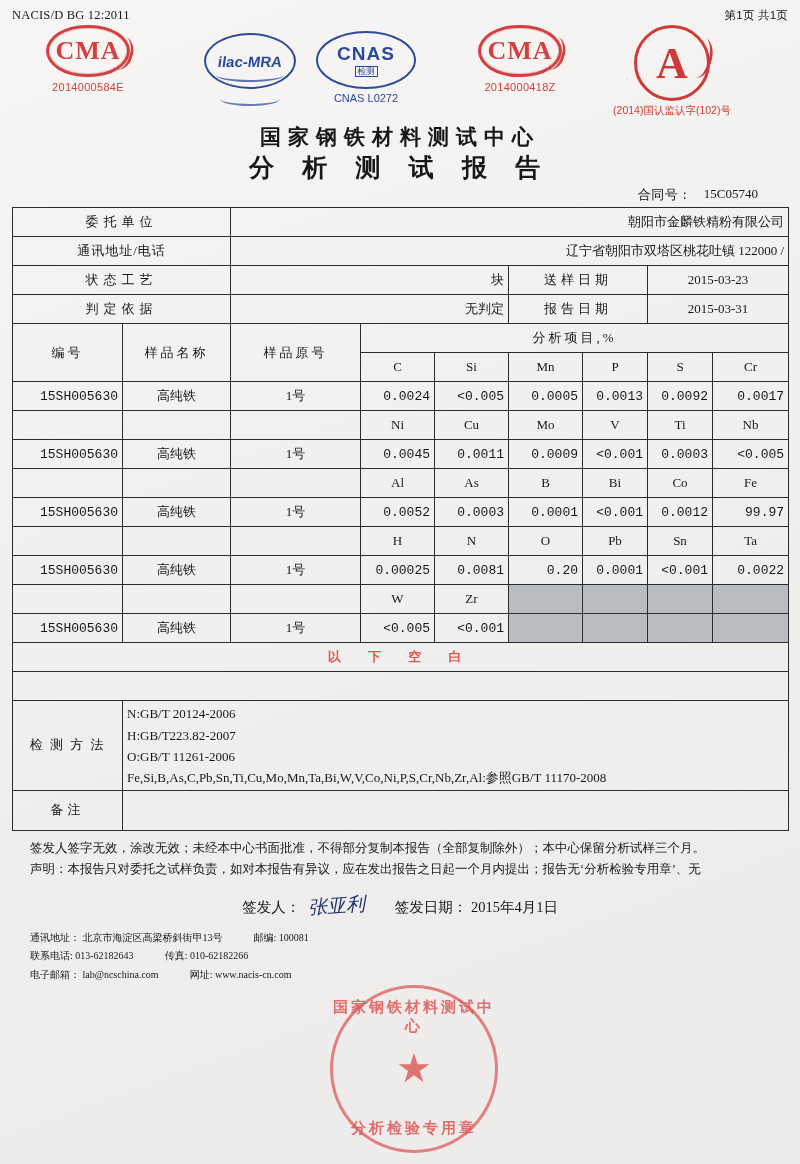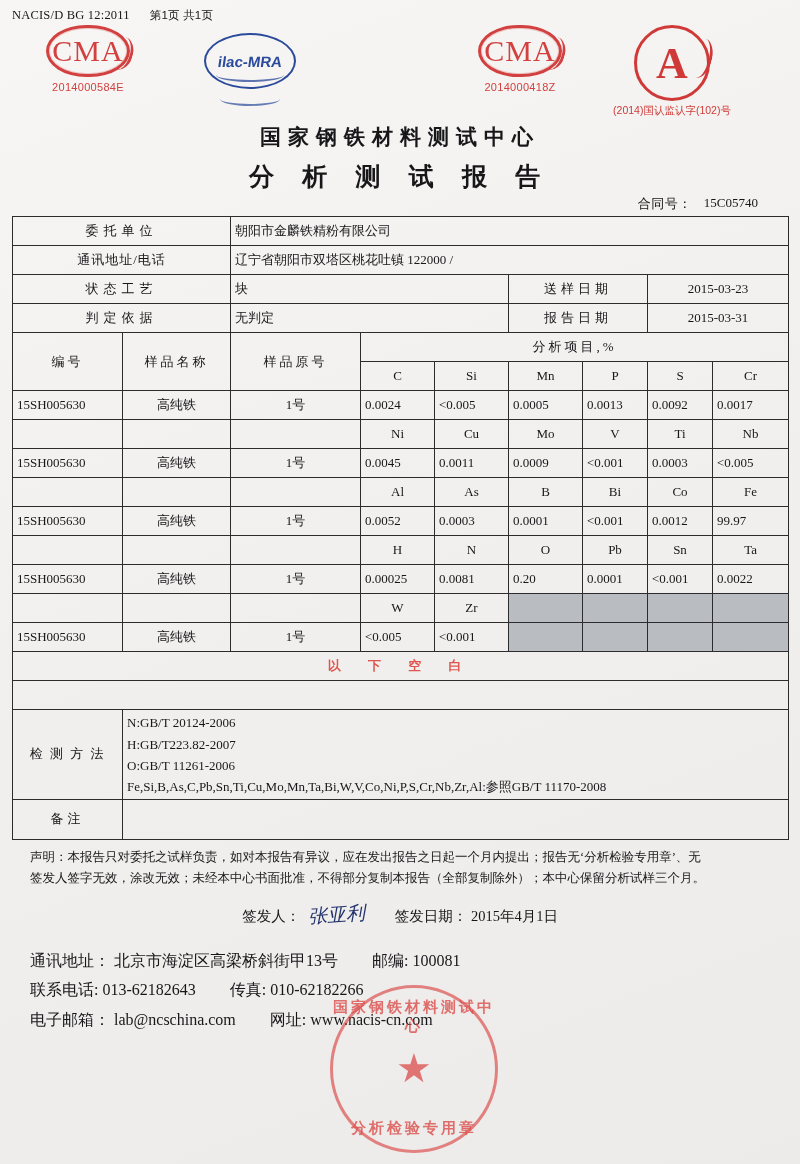--- a/index.html
+++ b/index.html
@@ -12,21 +12,21 @@
     position: relative;
     overflow: hidden;
   }
   .page {
     position: absolute; inset: 0;
     background: linear-gradient(160deg,#f7f6f4 0%, #f1f0ee 45%, #ecebe9 100%);
     padding: 8px 12px 0 12px;
   }
   
   .topline {
-    display: flex; justify-content: flex-start; align-items: flex-start;
+    display: flex; justify-content: space-between; align-items: flex-start;
     font-size: 12.5px; letter-spacing: .2px; gap: 20px;
   }
   .topline .doccode { font-family: "Liberation Serif", serif; }
   .topline .pageno { font-family: "Liberation Sans", sans-serif; font-size: 11.5px; }
 
   
   .logos {
     position: relative; height: 96px; margin-top: 2px;
   }
   .logo { position: absolute; top: 0; text-align: center; }
@@ -34,21 +34,21 @@
   .cma {
     width: 92px;
   }
   .cma .ring {
     width: 84px; height: 52px; margin: 0 auto;
     border: 3px solid #d2413f; border-radius: 50%/52%;
     position: relative;
     display: flex; align-items: center; justify-content: center;
     color: #d2413f;
     font-family: "Liberation Serif", serif;
-    font-weight: normal; font-size: 30px; letter-spacing: 1px;
+    font-weight: bold; font-size: 26px; letter-spacing: 1px;
     box-shadow: inset 0 0 0 1px rgba(210,65,63,.25);
   }
   .cma .ring::after {
     content:""; position:absolute; right:-6px; top:8px;
     width: 22px; height: 34px; background: transparent;
     border-right: 3px solid #d2413f; border-radius: 50%;
     transform: rotate(16deg);
   }
   .cma .code {
     color: #d2413f; font-size: 11px; margin-top: 4px;
@@ -118,21 +118,21 @@
   }
 
   
   .titles { text-align: center; margin-top: 2px; }
   .t1, .t2 {
     font-size: 21px; font-weight: bold; letter-spacing: 7px;
     line-height: 1.38;
   }
   .t3 {
     font-size: 25px; font-weight: bold; letter-spacing: 11px;
-    margin-top: 9px; line-height: 1.3;
+    margin-top: 0; line-height: 1.3;
   }
   .rptno {
     font-family: "Liberation Serif", serif;
     font-size: 13px; margin-top: 1px; letter-spacing: .5px;
   }
   .contract {
     display:flex; justify-content:flex-end;
     font-size: 13px; margin: 2px 30px 3px 0;
     font-family: "Liberation Serif", serif;
     text-align: right;
@@ -149,25 +149,25 @@
     border: 1px solid #2c2c2e;
     padding: 2px 4px;
     font-size: 13px;
     vertical-align: middle;
     height: 29px;
   }
   .ctr { text-align: center; }
   .lbl-cell {
     text-align: center; letter-spacing: 5px; font-size: 15px;
   }
-  .val-cell { padding-left: 8px; font-size: 13.5px; }
+  .val-cell { padding-left: 8px; font-size: 13.5px; text-align: right; }
   .datelbl { text-align:center; letter-spacing: 4px; font-size: 15px; }
   .hdr { text-align:center; font-size: 15px; letter-spacing: 3px; }
   .elem { text-align:center; font-family: "Liberation Serif", serif; font-size: 14px; }
-  .num { text-align:left; font-family: Liberation Serif, serif; font-size: 13px; margin-top: 24px; }
+  .num { text-align:right; font-family: Liberation Mono, monospace; font-size: 13px; margin-top: 24px; }
   .shade { background: #b9bcc1; }
   .blankrow td { height: 26px; }
   .blankarea {
     height: 66px;
     text-align: center;
     color: #e0564f;
     font-size: 24px;
     letter-spacing: 12px;
     font-weight: bold;
     vertical-align: middle;
@@ -195,21 +195,21 @@
     display: flex; justify-content: center; align-items: baseline;
     gap: 26px; margin-top: 12px; font-size: 14.5px;
   }
   .sign-row .hand {
     font-family: "Liberation Serif", serif;
     color: #23336b; font-style: italic; font-size: 19px;
     transform: rotate(-4deg);
     display:inline-block; margin: 0 4px;
   }
   .footer {
-    margin-top: 18px; font-size: 16px; line-height: 1.85;
+    margin-top: 10px; font-size: 10px; line-height: 1.85;
     padding-left: 18px;
   }
   .footer .l { white-space: nowrap; }
   .footer .gap { display:inline-block; width: 26px; }
 
   
   .stamp {
     position: absolute; left: 330px; top: 985px;
     width: 168px; height: 168px;
     border: 3px solid rgba(216,54,52,.72);
@@ -247,20 +247,27 @@
       <div class="code">2014000584E</div>
     </div>
 
     <div class="logo ilac" style="left:190px; top:8px;">
       <div class="ring">
         <span class="inner">ilac-MRA</span>
       </div>
       <div class="wave"></div>
     </div>
 
+    <div class="logo cnas" style="left:300px; top:6px;">
+      <div class="ring">
+        <div class="big">CNAS</div>
+        <div class="sq">检测</div>
+      </div>
+      <div class="sub">CNAS L0272</div>
+    </div>
 
     <div class="logo cma" style="left:462px;">
       <div class="ring">CMA</div>
       <div class="code">2014000418Z</div>
     </div>
 
     <div class="logo cnca" style="left:600px;">
       <div class="ring">A</div>
       <div class="code">(2014)国认监认字(102)号</div>
     </div>
@@ -451,22 +458,22 @@
     </tr>
 
     <tr>
       <td class="remark-label" style="height:40px;">备注</td>
       <td colspan="8"></td>
     </tr>
   </tbody>
     </table>
 
   <div class="statement">
+    <div class="ind">签发人签字无效，涂改无效；未经本中心书面批准，不得部分复制本报告（全部复制除外）；本中心保留分析试样三个月。</div>
     <div class="ind">声明：本报告只对委托之试样负责，如对本报告有异议，应在发出报告之日起一个月内提出；报告无‘分析检验专用章’、无</div>
-    <div class="ind">签发人签字无效，涂改无效；未经本中心书面批准，不得部分复制本报告（全部复制除外）；本中心保留分析试样三个月。</div>
   </div>
 
   <div class="sign-row">
     <span>
       <span>签发人：</span>
       <span class="hand">张亚利</span>
     </span>
     <span>
       <span>签发日期：</span>
       <span>2015年4月1日</span>

